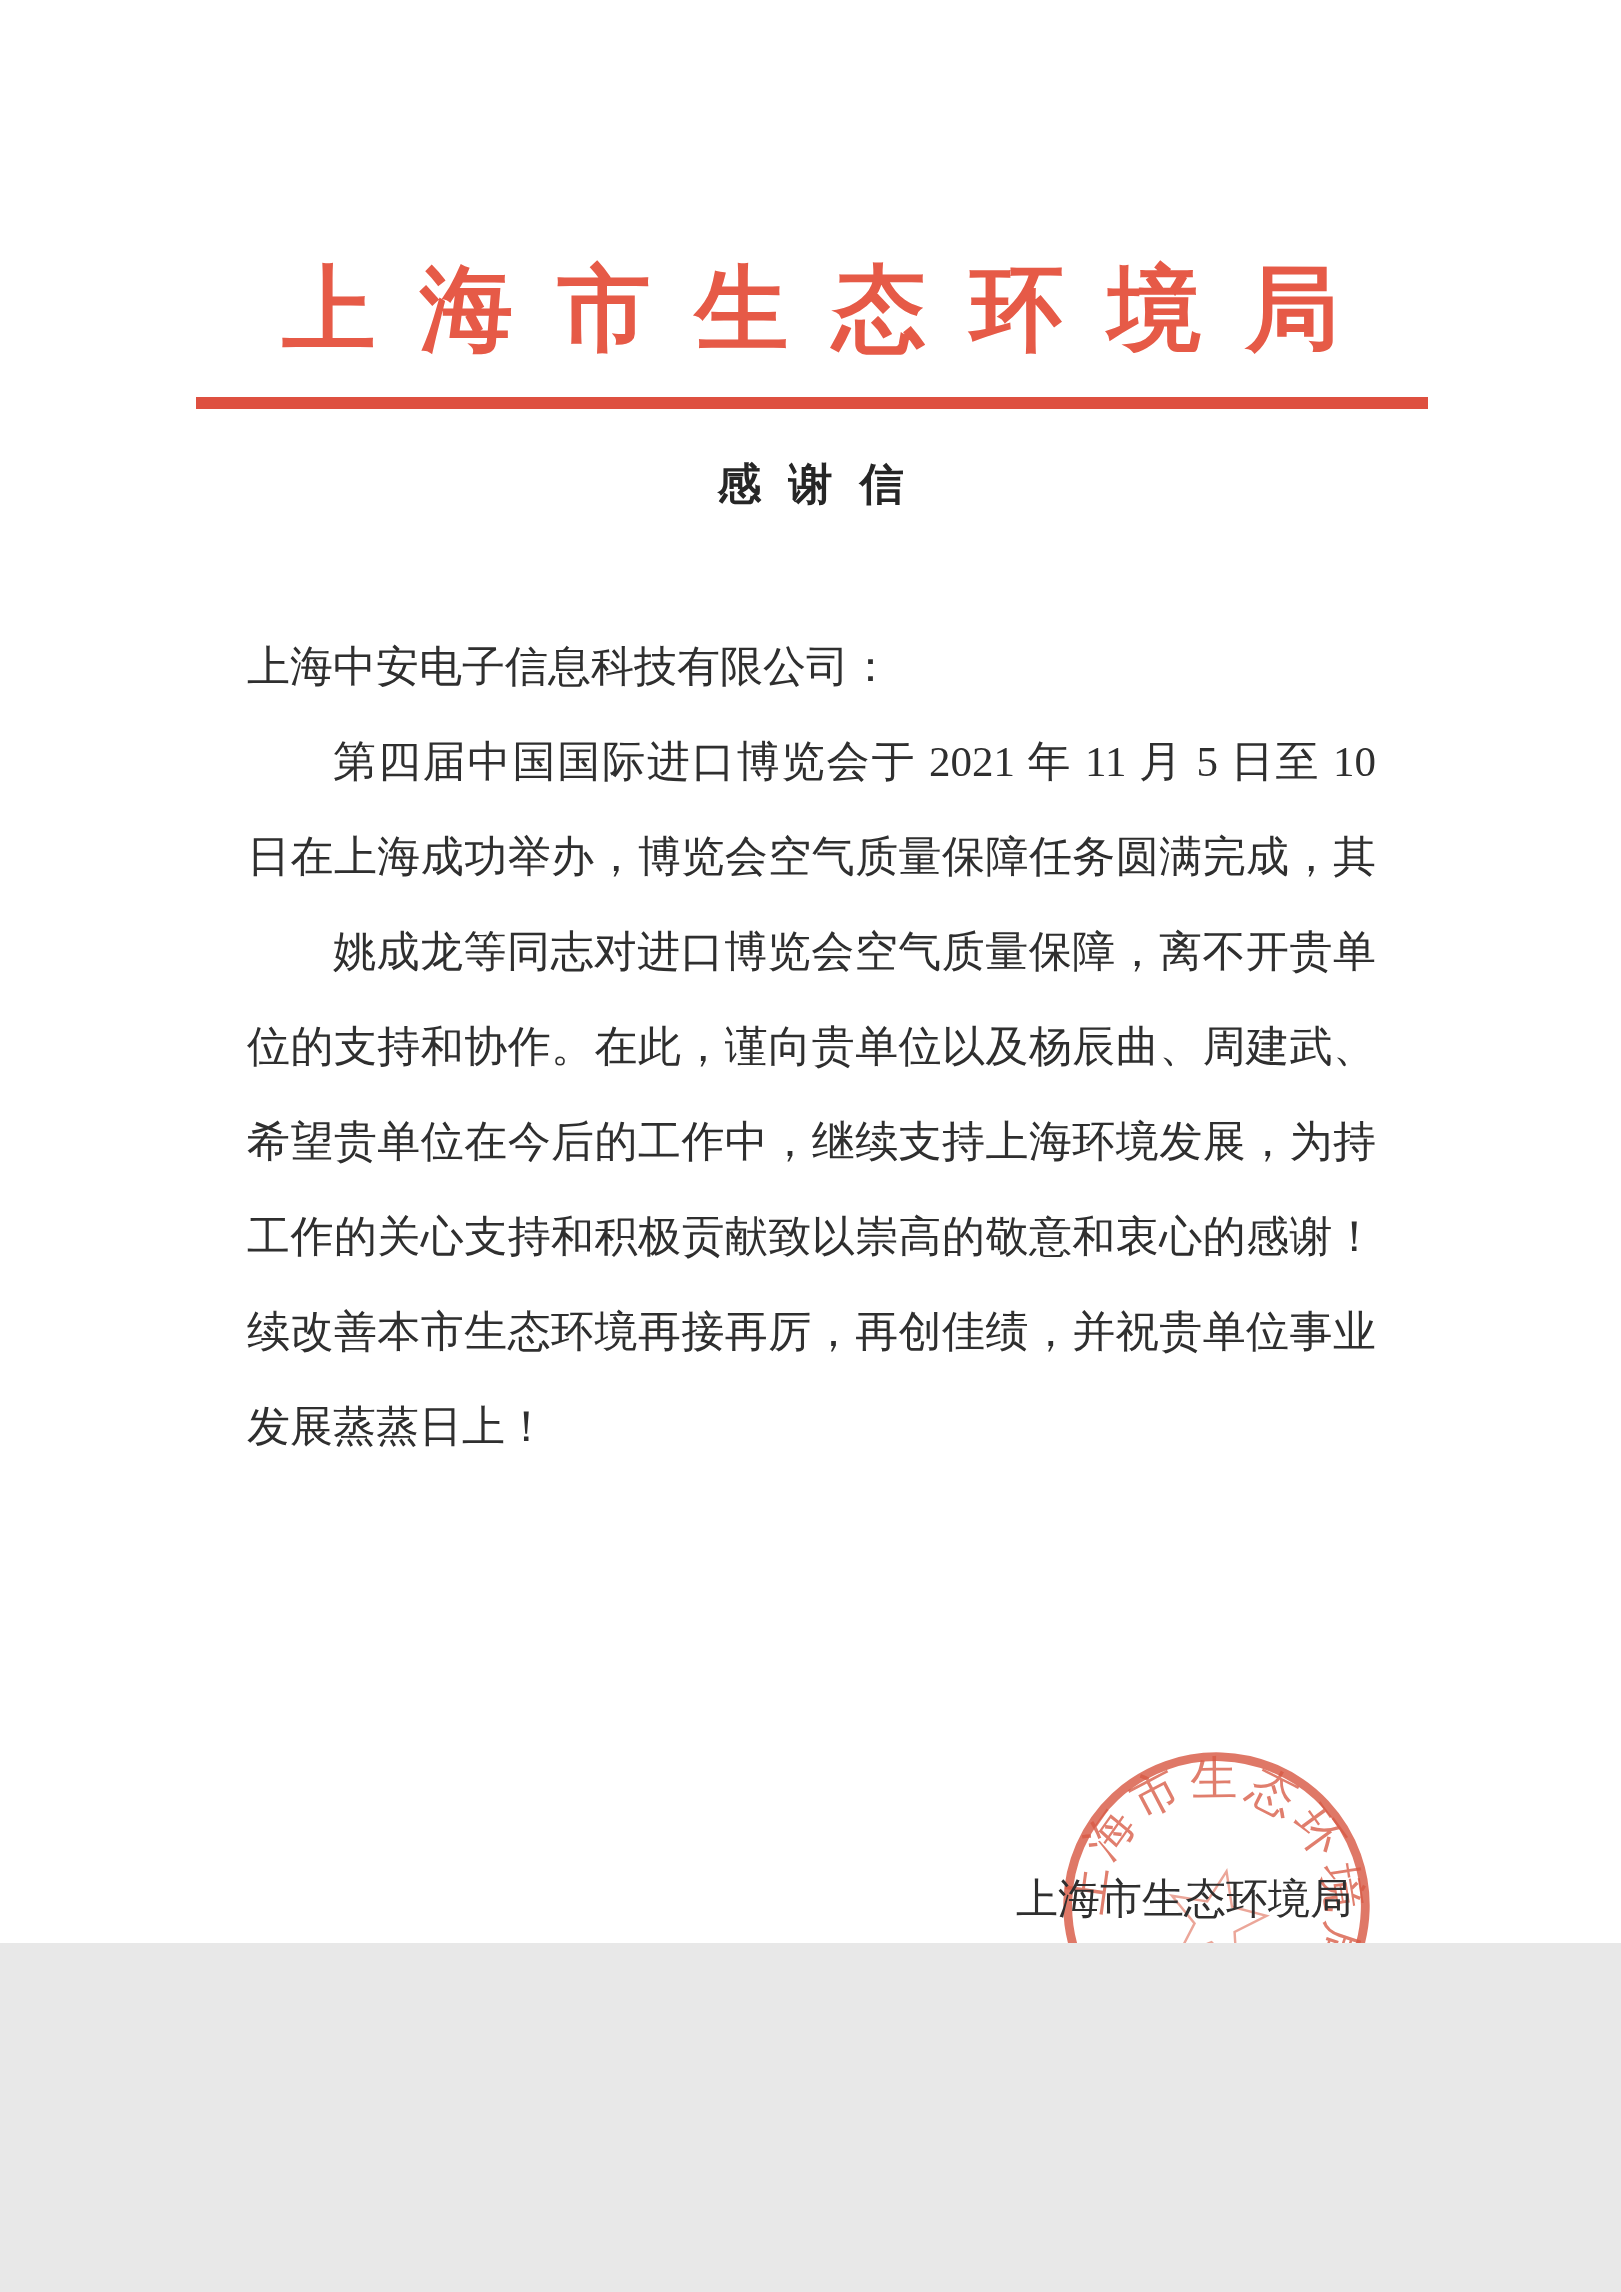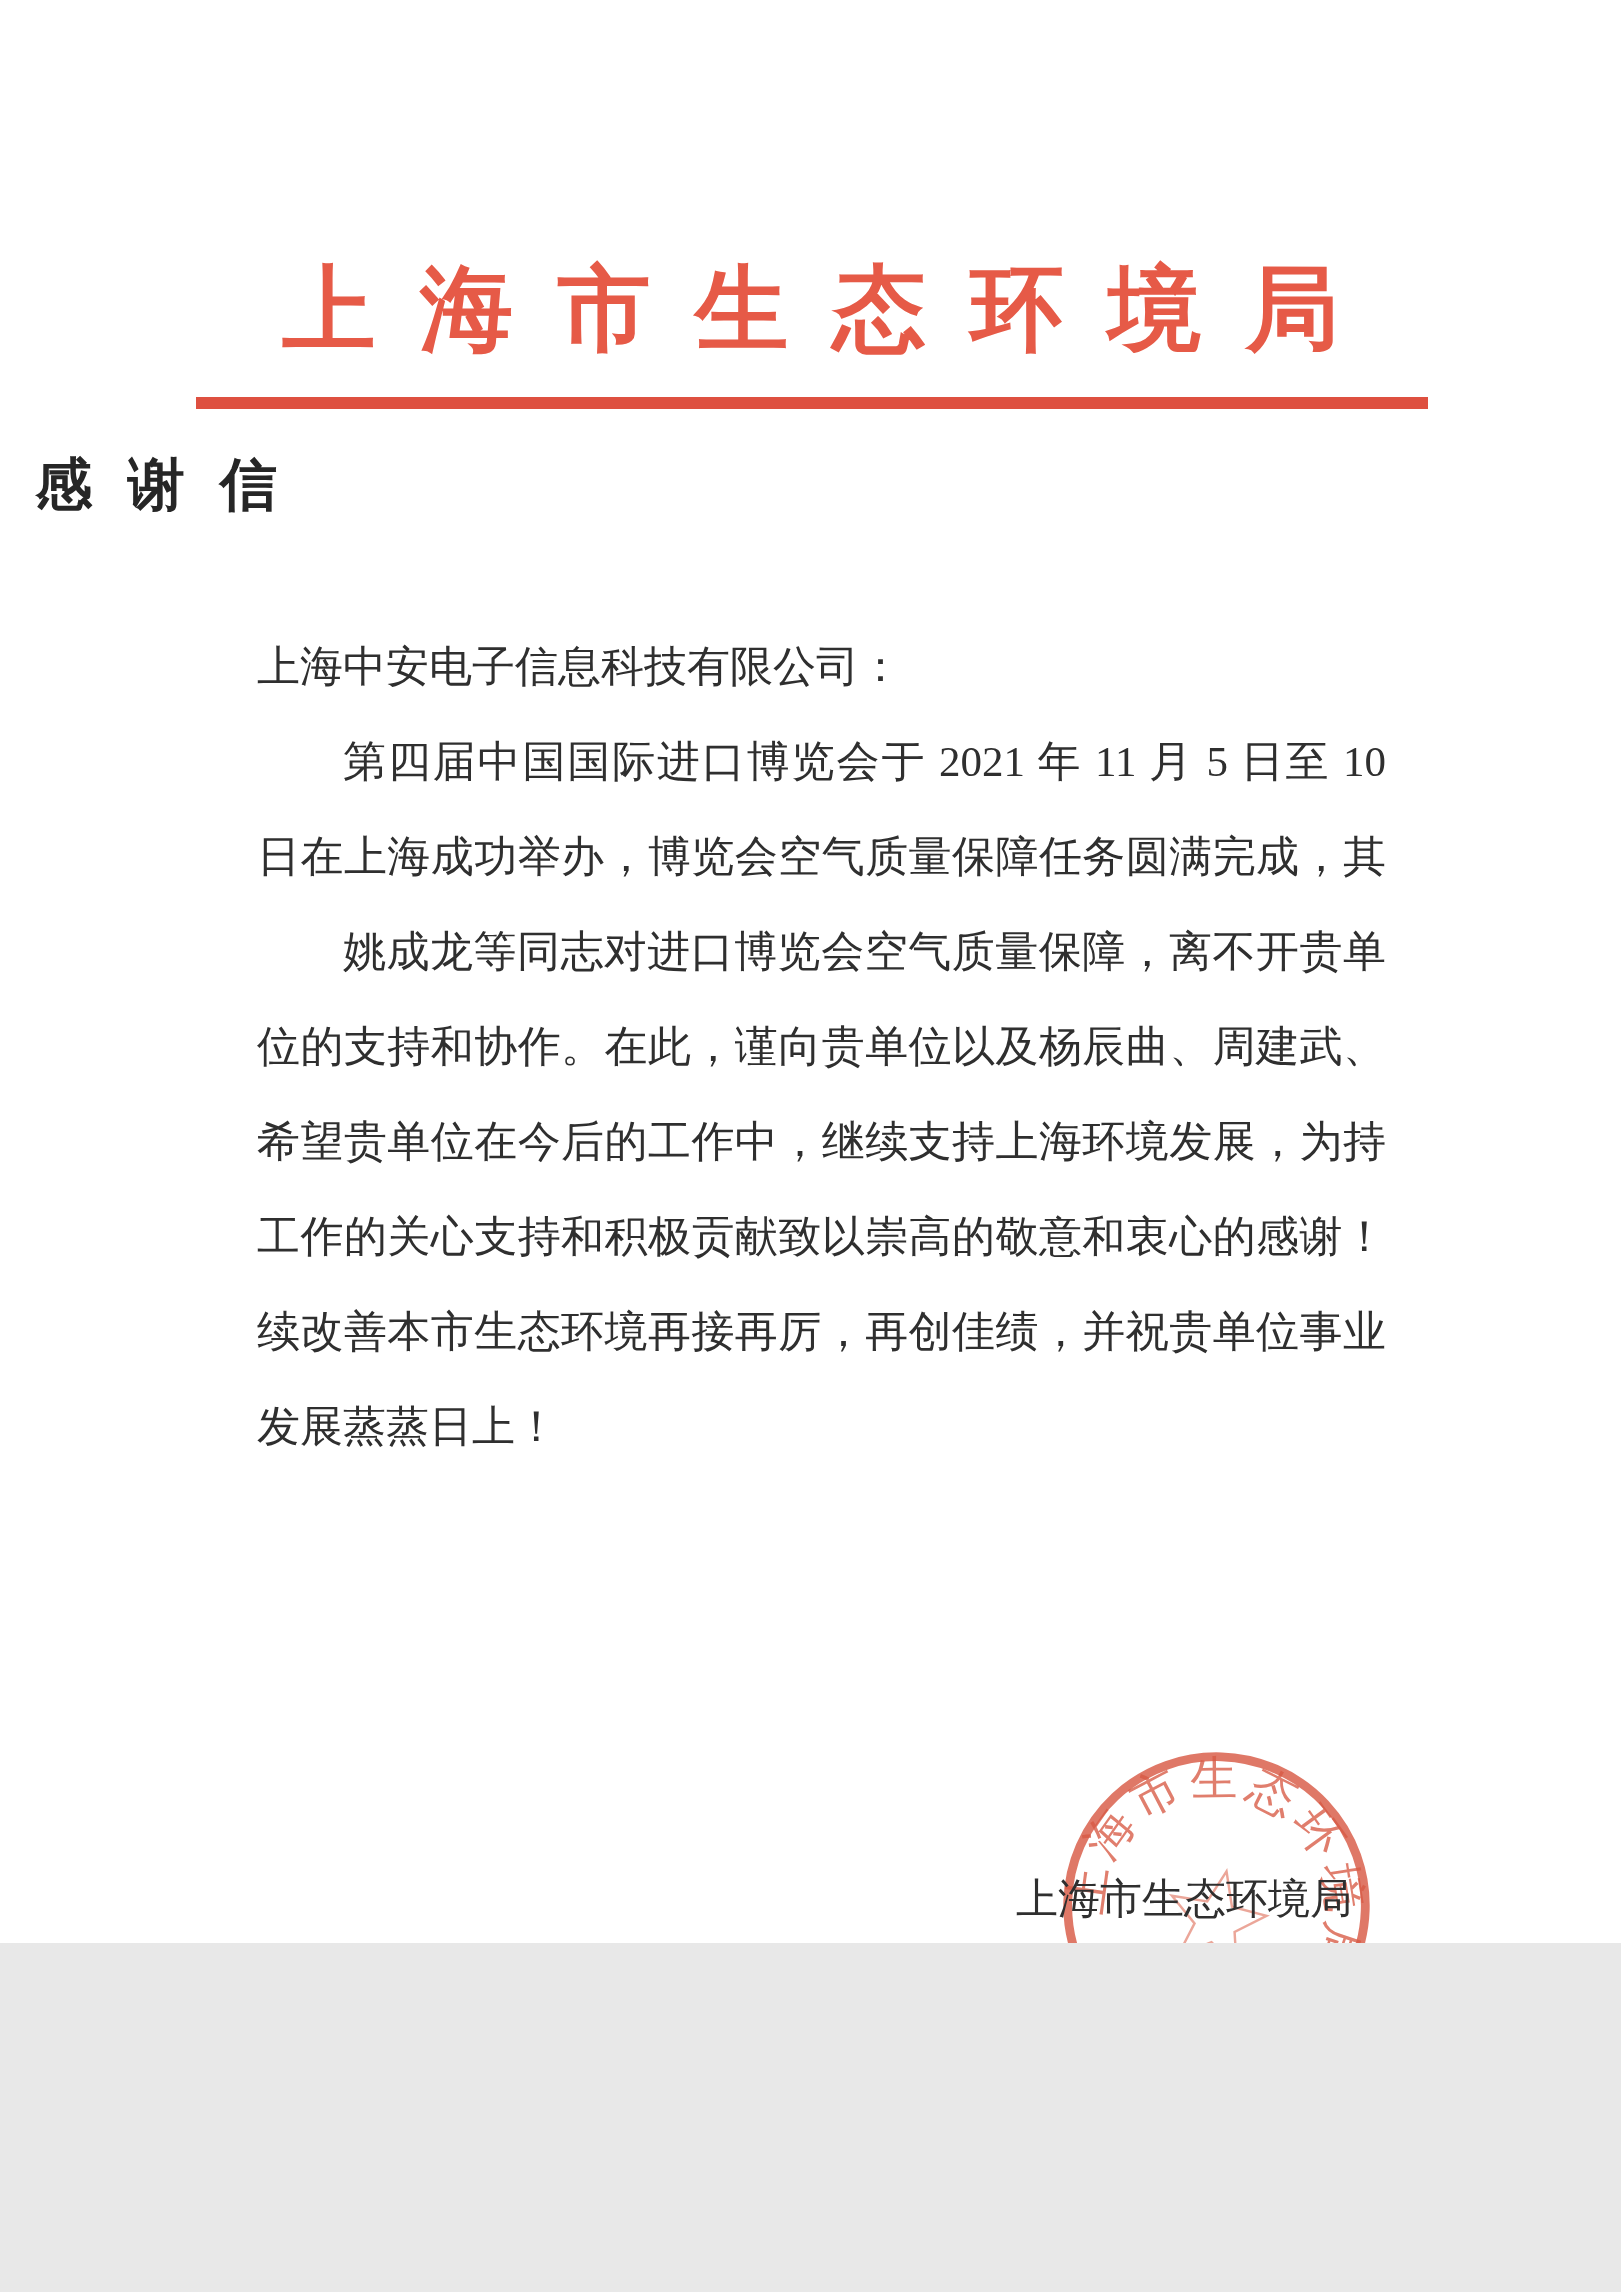--- a/index.html
+++ b/index.html
@@ -38,38 +38,38 @@
     left:196px;
     width:1232px;
     height:11.8px;
     background:#de5040;
   }
   .letter-title{
     position:absolute;
     top:449px;
     left:0;
     width:100%;
-    font-size:57px;
+    text-align:center;
+    font-size:44px;
     line-height:71px;
     font-weight:600;
     letter-spacing:0.62em;
     padding-left:0.62em;
     box-sizing:border-box;
     color:#262626;
     white-space:nowrap;
   }
   .letter-body{
     position:absolute;
     top:619px;
     left:247px;
     width:1129px;
     font-size:43px;
     line-height:95px;
     color:#2f2f2f;
-    margin-left:10px;
   }
   .body-line{display:block;}
   .body-line.indent{text-indent:86px;}
   .body-line.fill{
     text-align:justify;
     text-align-last:justify;
   }
   .signature-block{
     position:absolute;
     top:1852px;

